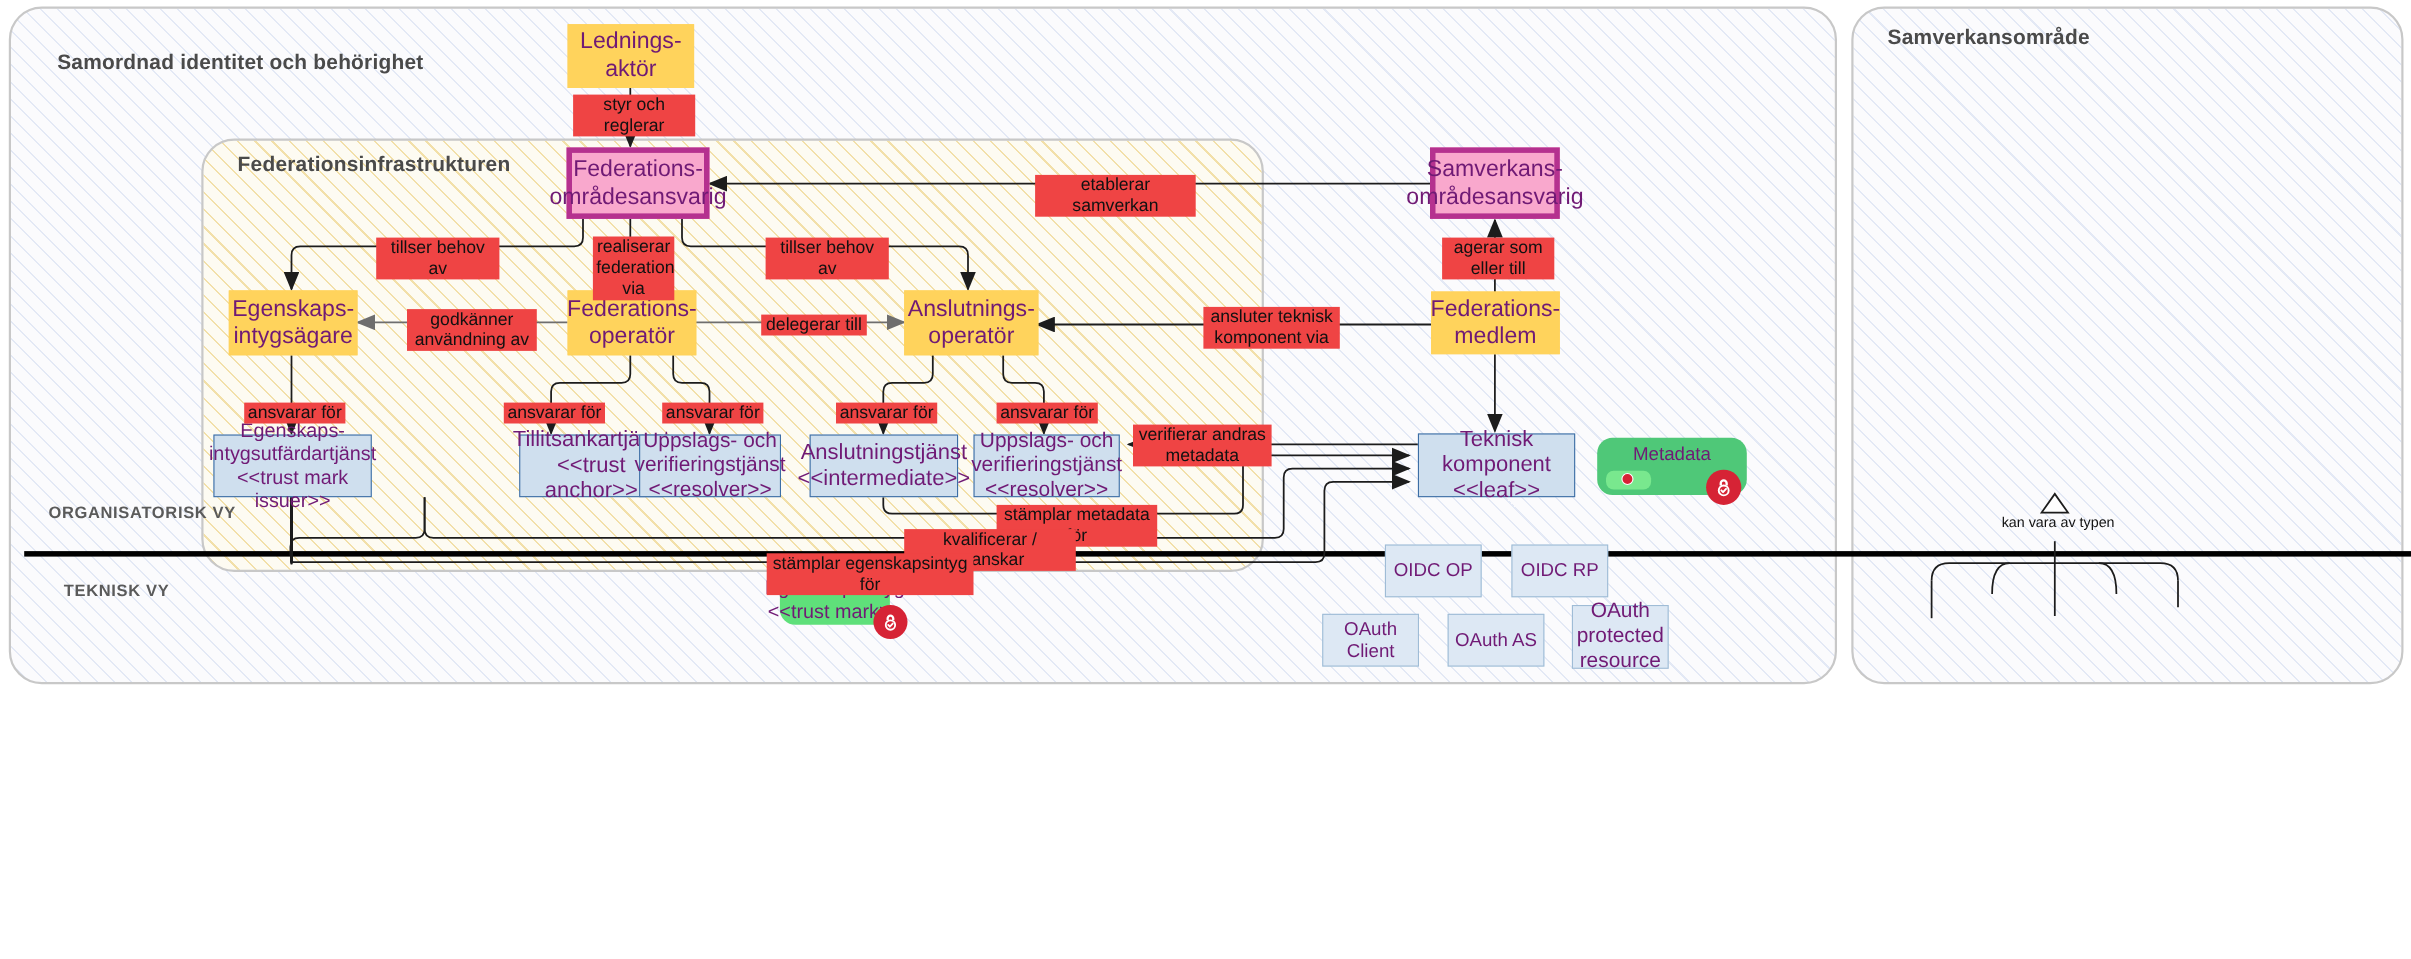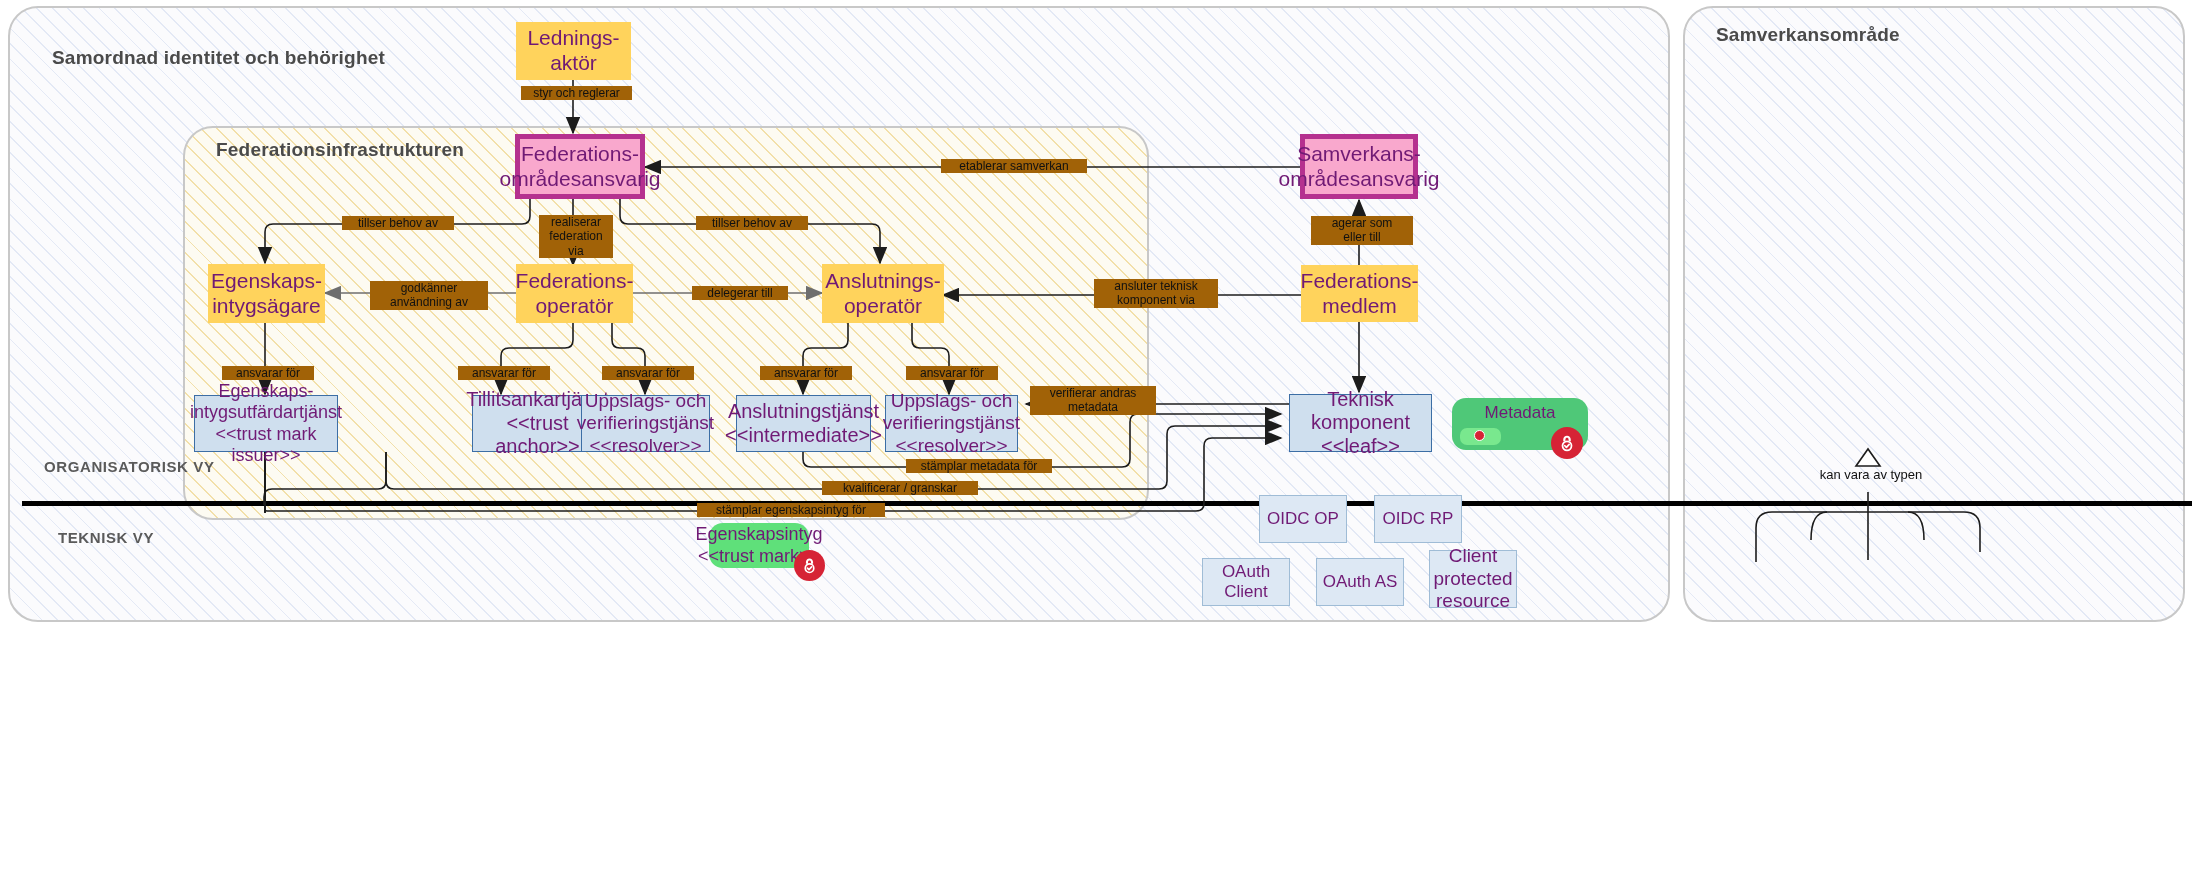--- a/index.html
+++ b/index.html
@@ -24,21 +24,21 @@
   .node{position:absolute;box-sizing:border-box;display:flex;align-items:center;justify-content:center;
         text-align:center;line-height:1.18;color:#701a75;white-space:pre-line;}
   .n-yellow{background:#ffd35c;border:1px solid #ffd35c;font-size:21px;}
   .n-pink{background:#f9a8cd;border:5px solid #b5318f;font-size:21px;}
   .n-blue{background:#cfdfee;border:1.5px solid #3c6ea5;font-size:20px;}
   .n-blue-lite{background:#dde8f4;border:1.5px solid #9fbcd6;font-size:17px;}
   .n-green{background:#5fe07a;border:none;border-radius:14px;font-size:18px;}
   .n-green2{background:#4fc878;border:none;border-radius:14px;font-size:17px;}
   svg.ov{position:absolute;left:0;top:0;width:2192px;height:872px;overflow:visible;pointer-events:none;}
 
-  .elabel{position:absolute;font-size:12px;color:#111;background:#a16207;padding:0 3px;
+  .elabel{position:absolute;font-size:16px;color:#111;background:#ef4444;padding:0 3px;
           text-align:center;line-height:1.2;white-space:pre-line;}
   .elabel.nobg{background:transparent;}
 
   .vy{position:absolute;font-weight:bold;font-size:15px;color:#5a5a5a;letter-spacing:.6px;}
   .divider{position:absolute;height:5px;background:#000;}
 
   .seal{position:absolute;border-radius:50%;background:#d62335;display:flex;align-items:center;justify-content:center;}
   .seal svg{display:block;}
   .minidot{position:absolute;border-radius:50%;background:#d62335;}
   .greenchip{position:absolute;background:#79e88e;border-radius:7px;}
@@ -230,21 +230,21 @@
       <path d="M12 3.2c-2.5 0-4.5 2-4.5 4.5v2.2h2.6V7.7c0-1.05.85-1.9 1.9-1.9s1.9.85 1.9 1.9v2.2h2.6V7.7c0-2.5-2-4.5-4.5-4.5z" fill="#fff"></path>
       <circle cx="12" cy="15.4" r="5.4" fill="none" stroke="#fff" stroke-width="2.1"></circle>
       <path d="M9.4 15.3l1.9 2 3.3-3.6" fill="none" stroke="#fff" stroke-width="2.1" stroke-linecap="round" stroke-linejoin="round"></path>
     </svg>
   </div>
 
   <div class="node n-blue-lite" style="left:1259px;top:495px;width:88px;height:48px;">OIDC OP</div>
   <div class="node n-blue-lite" style="left:1374px;top:495px;width:88px;height:48px;">OIDC RP</div>
   <div class="node n-blue-lite" style="left:1202px;top:558px;width:88px;height:48px;">OAuth Client</div>
   <div class="node n-blue-lite" style="left:1316px;top:558px;width:88px;height:48px;">OAuth AS</div>
-  <div class="node n-blue-lite" style="left:1429px;top:550px;width:88px;height:58px;font-size:19px;">Client
+  <div class="node n-blue-lite" style="left:1429px;top:550px;width:88px;height:58px;font-size:19px;">OAuth
 protected
 resource</div>
 
   <div class="elabel" style="left:521px;top:86px;width:105px;">styr och reglerar</div>
 
   <div class="elabel" style="left:539px;top:215px;width:68px;">realiserar
 federation
 via</div>
 
   <div class="elabel" style="left:342px;top:216px;width:106px;">tillser behov av</div>

